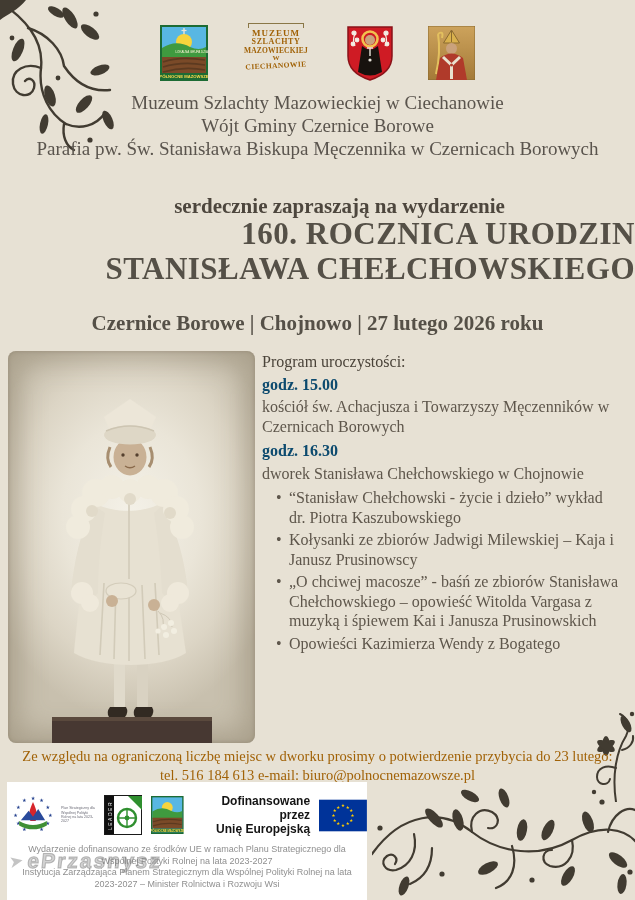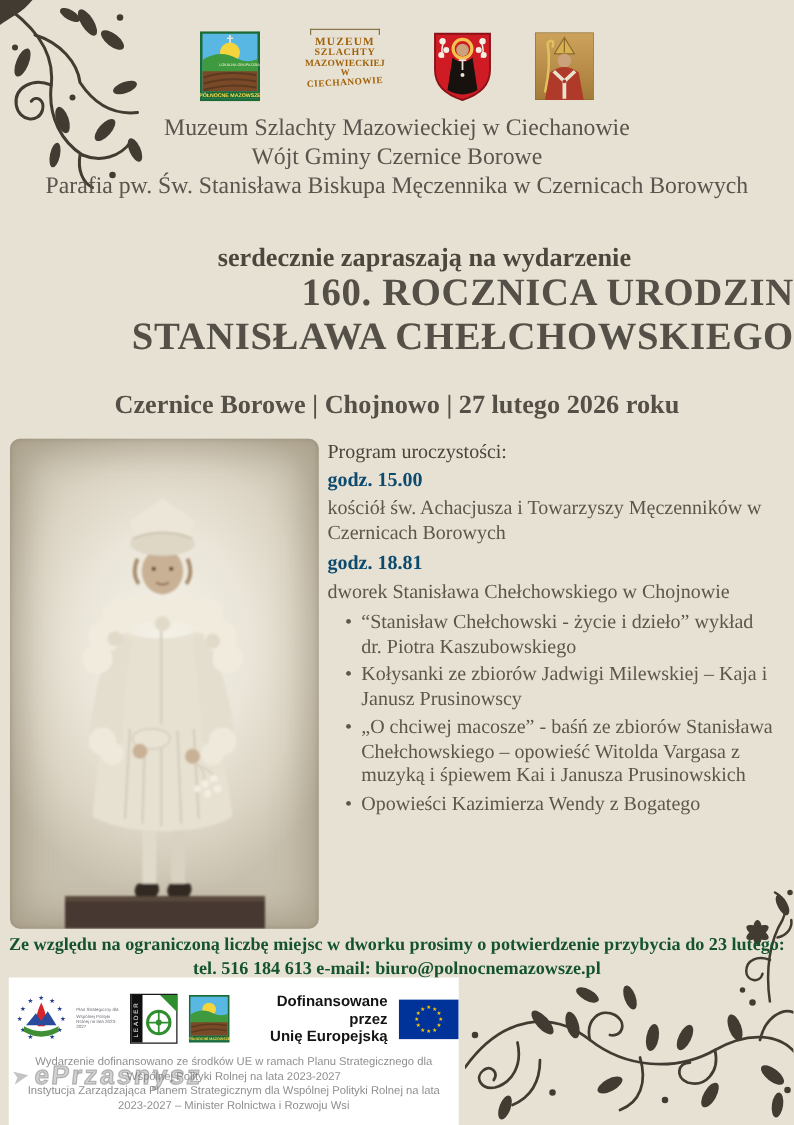--- a/index.html
+++ b/index.html
@@ -36,21 +36,21 @@
   
   .program{left:262px;top:352px;width:372px;font-size:16px;line-height:19.5px;color:#5e564b;}
   .program .ph{font-weight:normal;color:#4a4339;margin:0 0 3px;}
   .program .ptime{font-weight:bold;color:#0c4a6e;margin:1px 0 3px;}
   .program .pplace{width:352px;margin:0 0 5px;}
   .program ul{list-style:none;margin:0 0 7px;padding:0 0 0 14px;width:344px;}
   .program li{position:relative;padding-left:13px;margin:3px 0;}
   .program li::before{content:"•";position:absolute;left:0;top:0;}
 
   
-  .contact{top:747px;font-size:14.5px;line-height:19px;font-weight:bold;color:#14532d;}
+  .contact{top:747px;font-size:14.5px;line-height:19px;font-weight:normal;color:#a16207;}
 
   
   .footer-box{left:7px;top:782px;width:360px;height:132px;background:#ffffff;}
   .footer-logos{display:flex;justify-content:center;align-items:center;gap:9px;padding-top:9px;height:48px;}
   .eu-text{font-family:"Liberation Sans", sans-serif;font-weight:bold;font-size:12px;line-height:14px;
            color:#141414;text-align:right;}
   .leader{width:38px;height:40px;border:1px solid #1a1a1a;background:#fff;display:flex;box-sizing:border-box;}
   .leader-band{width:9px;background:#101010;color:#fff;font-family:"Liberation Sans", sans-serif;
            font-size:5px;letter-spacing:1.5px;writing-mode:vertical-rl;transform:rotate(180deg);
            display:flex;align-items:center;justify-content:center;}
@@ -259,21 +259,21 @@
         <ellipse cx="122" cy="84" rx="26" ry="9.5" fill="#ded7c6"></ellipse>
         <path d="M98 80 q24 -10 48 0" stroke="#cdc5b2" stroke-width="1.4" fill="none"></path>
       </g>
     </svg>
   </div>
 
   <div class="abs program">
     <div class="ph">Program uroczystości:</div>
     <div class="ptime">godz. 15.00</div>
     <div class="pplace">kościół św. Achacjusza i Towarzyszy Męczenników w Czernicach Borowych</div>
-    <div class="ptime">godz. 18.81</div>
+    <div class="ptime">godz. 16.30</div>
     <div class="pplace">dworek Stanisława Chełchowskiego w Chojnowie</div>
     <ul>
       <li>“Stanisław Chełchowski - życie i dzieło” wykład dr. Piotra Kaszubowskiego</li>
       <li>Kołysanki ze zbiorów Jadwigi Milewskiej – Kaja i Janusz Prusinowscy</li>
       <li>„O chciwej macosze” - baśń ze zbiorów Stanisława Chełchowskiego – opowieść Witolda Vargasa z muzyką i śpiewem Kai i Janusza Prusinowskich</li>
       <li>Opowieści Kazimierza Wendy z Bogatego</li>
     </ul>
   </div>
 
   <svg class="abs" style="left:586px;top:706px;width:50px;height:96px;" viewBox="0 0 50 96">

